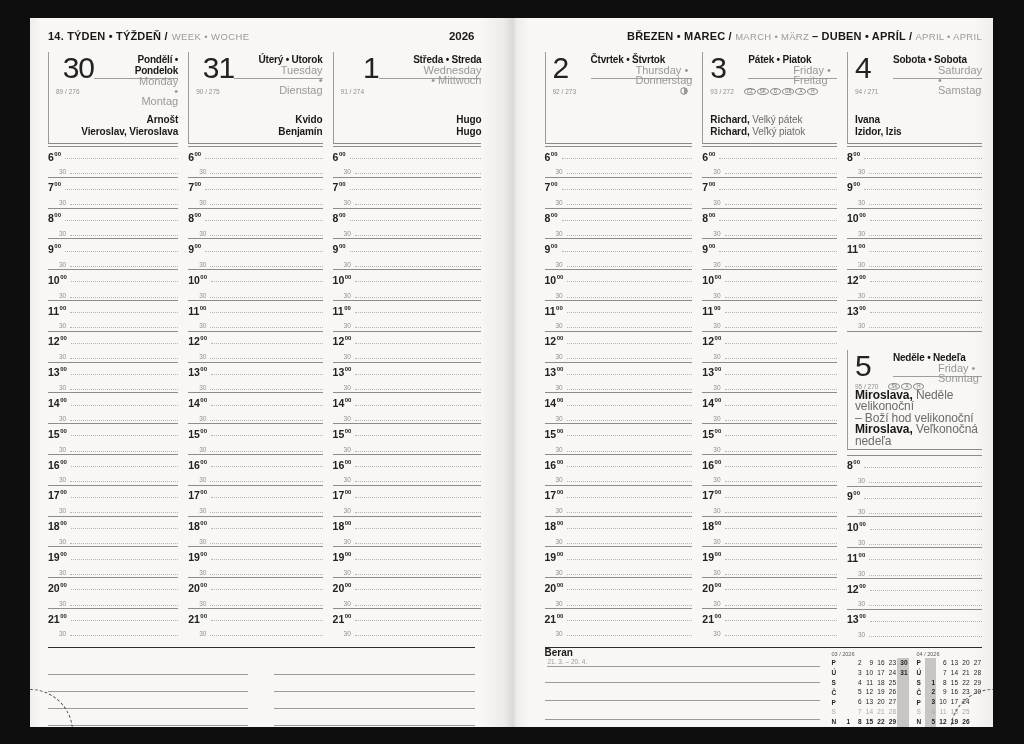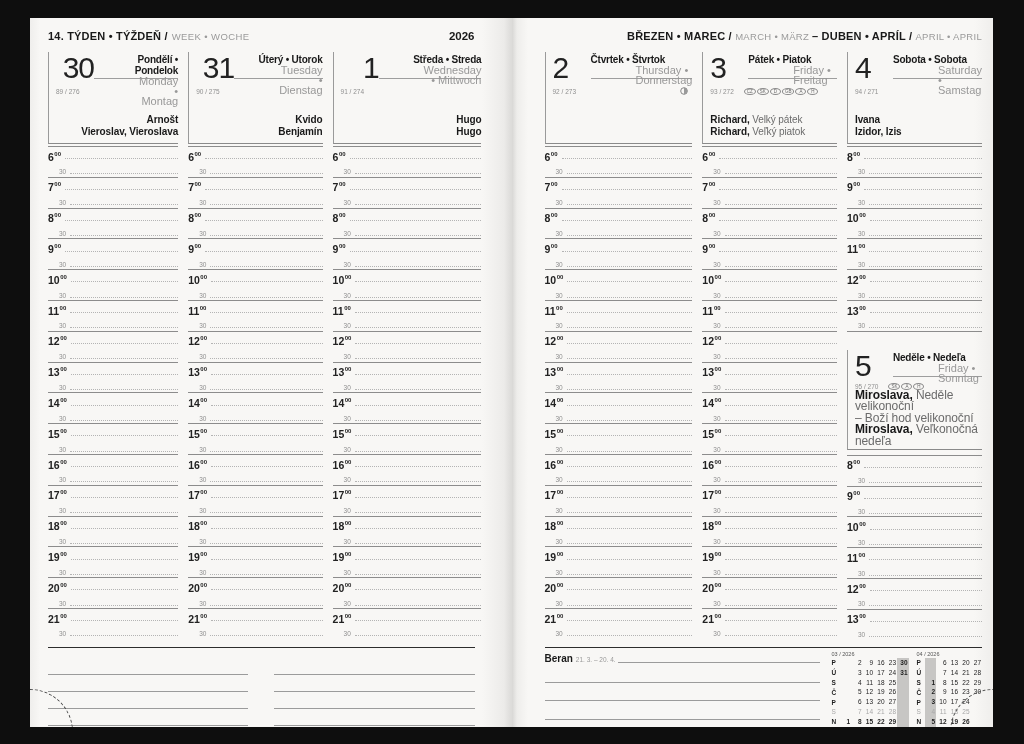--- a/index.html
+++ b/index.html
@@ -53,21 +53,21 @@
   .h-num { align-self:flex-end; font-size:10.5px; font-weight:700; line-height:10px; color:#222; margin-bottom:1px; }
   .h-sup { font-size:6px; font-weight:700; vertical-align:super; margin-left:0.5px; }
   .h-half { align-self:flex-end; font-size:6.5px; color:#8f8f8f; margin-left:11px; margin-bottom:2px; }
   .dotfill { flex:1; align-self:flex-end; border-bottom:1px dotted #b4b4b4; margin:0 0 3px 4px; }
 
   .notes { border-top:1.6px solid #2d2d2d; margin-top:7px; }
   .notes-cols { display:grid; grid-template-columns:1fr 1fr; column-gap:26px; padding-top:10px; }
   .note-line { height:17px; border-bottom:1px solid #9b9b9b; }
   .right-notes { display:flex; }
   .rn-left { flex:1; margin-right:12px; }
-  .beran-row { display:flex; align-items:flex-end; height:16px; }
+  .beran-row { display:flex; height:16px;flex-direction:column; }
   .zname { font-size:10px; font-weight:700; color:#191919; line-height:10px; }
   .zrange { font-size:6.5px; color:#9a9a9a; margin-left:3px; line-height:8px; }
   .linefill { flex:1; border-bottom:1px solid #9b9b9b; margin:0 0 1px 2px; }
   .rn-line { height:18.5px; border-bottom:1px solid #9b9b9b; }
 
   .cals { display:flex; gap:8px; padding-top:2px; }
   .mini-cal { }
   .cal-title { font-size:5.5px; color:#555; height:8px; line-height:8px; }
   .cal-row { display:flex; height:9.8px; align-items:center; }
   .cal-letter { width:8px; font-size:6.5px; font-weight:700; color:#1d1d1d; }

